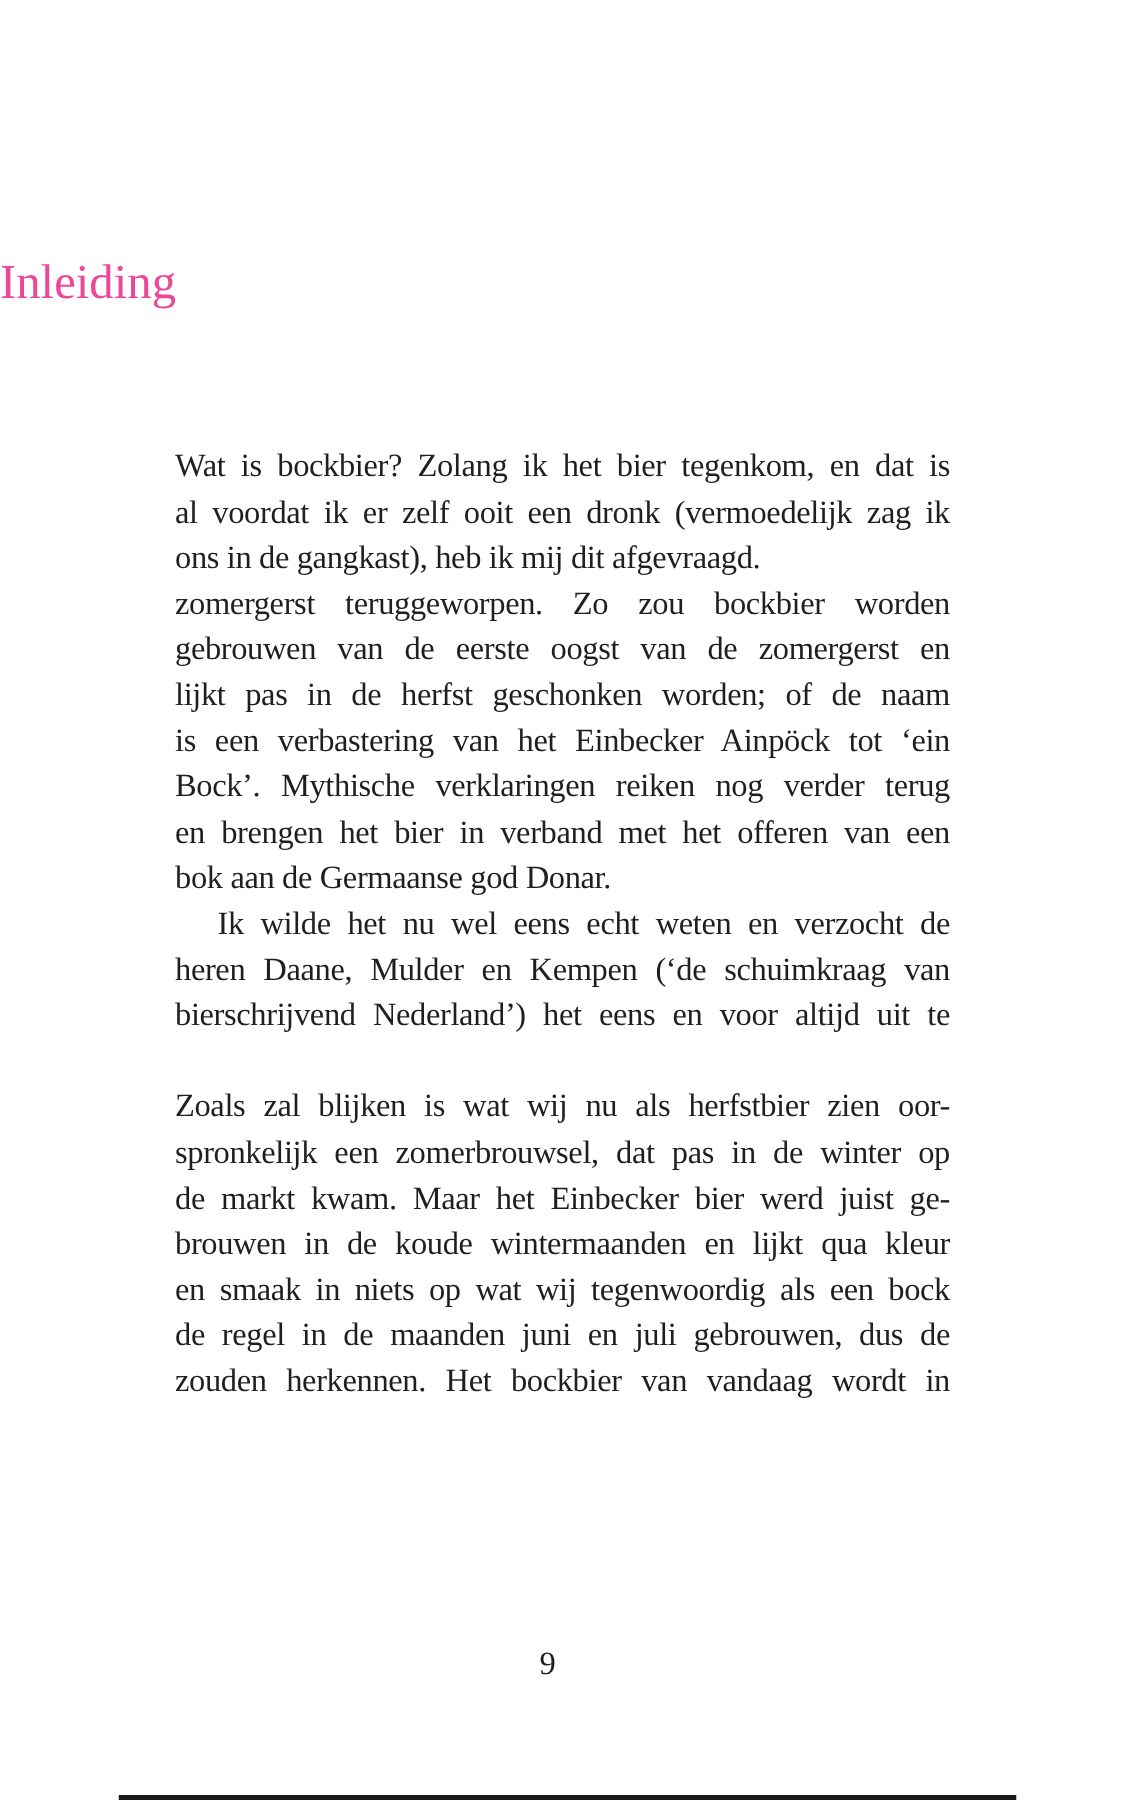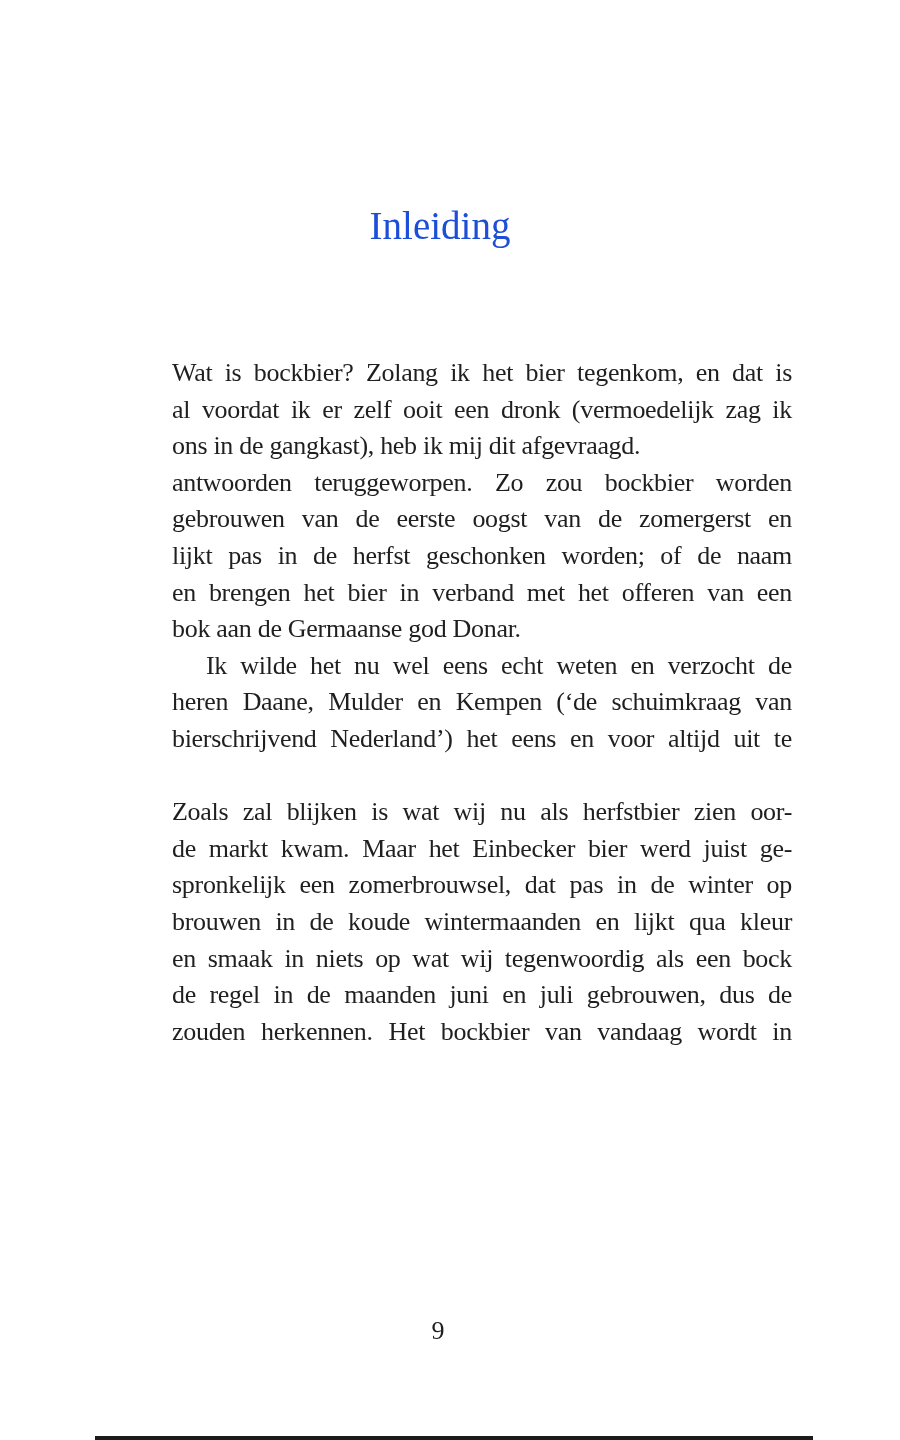--- a/index.html
+++ b/index.html
@@ -14,34 +14,32 @@
     background: #ffffff;
     overflow: hidden;
     font-family: "Liberation Serif", "DejaVu Serif", serif;
     color: #1f1f1f;
   }
   .title {
     position: absolute;
     top: 204px;
     left: 0;
     width: 880px;
-    text-align: center;
     font-size: 39px;
     line-height: 1.15;
-    color: #1d4ed8;
+    color: #ec4899;
   }
   .text-block {
     position: absolute;
     top: 355px;
     left: 140px;
     width: 620px;
     font-size: 26px;
     line-height: 36.6px;
     letter-spacing: -0.3px;
-    margin-left: 32px;
   }
   .line {
     text-align: justify;
     text-align-last: justify;
   }
   .line.flush-last {
     text-align-last: left;
   }
   .line.indent {
     text-indent: 34px;
@@ -69,32 +67,34 @@
 </head>
 <body>
 
 <div class="page">
   <div class="title">Inleiding</div>
 
   <div class="text-block">
       <div class="line">Wat is bockbier? Zolang ik het bier tegenkom, en dat is</div>
       <div class="line">al voordat ik er zelf ooit een dronk (vermoedelijk zag ik</div>
       <div class="line flush-last">ons in de gangkast), heb ik mij dit afgevraagd.</div>
-      <div class="line">antwoorden teruggeworpen. Zo zou bockbier worden</div>
+      <div class="line">zomergerst teruggeworpen. Zo zou bockbier worden</div>
       <div class="line">gebrouwen van de eerste oogst van de zomergerst en</div>
       <div class="line">lijkt pas in de herfst geschonken worden; of de naam</div>
+      <div class="line">is een verbastering van het Einbecker Ainpöck tot ‘ein</div>
+      <div class="line">Bock’. Mythische verklaringen reiken nog verder terug</div>
       <div class="line">en brengen het bier in verband met het offeren van een</div>
       <div class="line flush-last">bok aan de Germaanse god Donar.</div>
       <div class="line indent">Ik wilde het nu wel eens echt weten en verzocht de</div>
       <div class="line">heren Daane, Mulder en Kempen (‘de schuimkraag van</div>
       <div class="line">bierschrijvend Nederland’) het eens en voor altijd uit te</div>
       <div class="section-gap"></div>
       <div class="line">Zoals zal blijken is wat wij nu als herfstbier zien oor-</div>
+      <div class="line">spronkelijk een zomerbrouwsel, dat pas in de winter op</div>
       <div class="line">de markt kwam. Maar het Einbecker bier werd juist ge-</div>
-      <div class="line">spronkelijk een zomerbrouwsel, dat pas in de winter op</div>
       <div class="line">brouwen in de koude wintermaanden en lijkt qua kleur</div>
       <div class="line">en smaak in niets op wat wij tegenwoordig als een bock</div>
       <div class="line">de regel in de maanden juni en juli gebrouwen, dus de</div>
       <div class="line">zouden herkennen. Het bockbier van vandaag wordt in</div>
     </div>
 
   <div class="page-number">9</div>
 
   <div class="bottom-edge-line"></div>
 </div>

